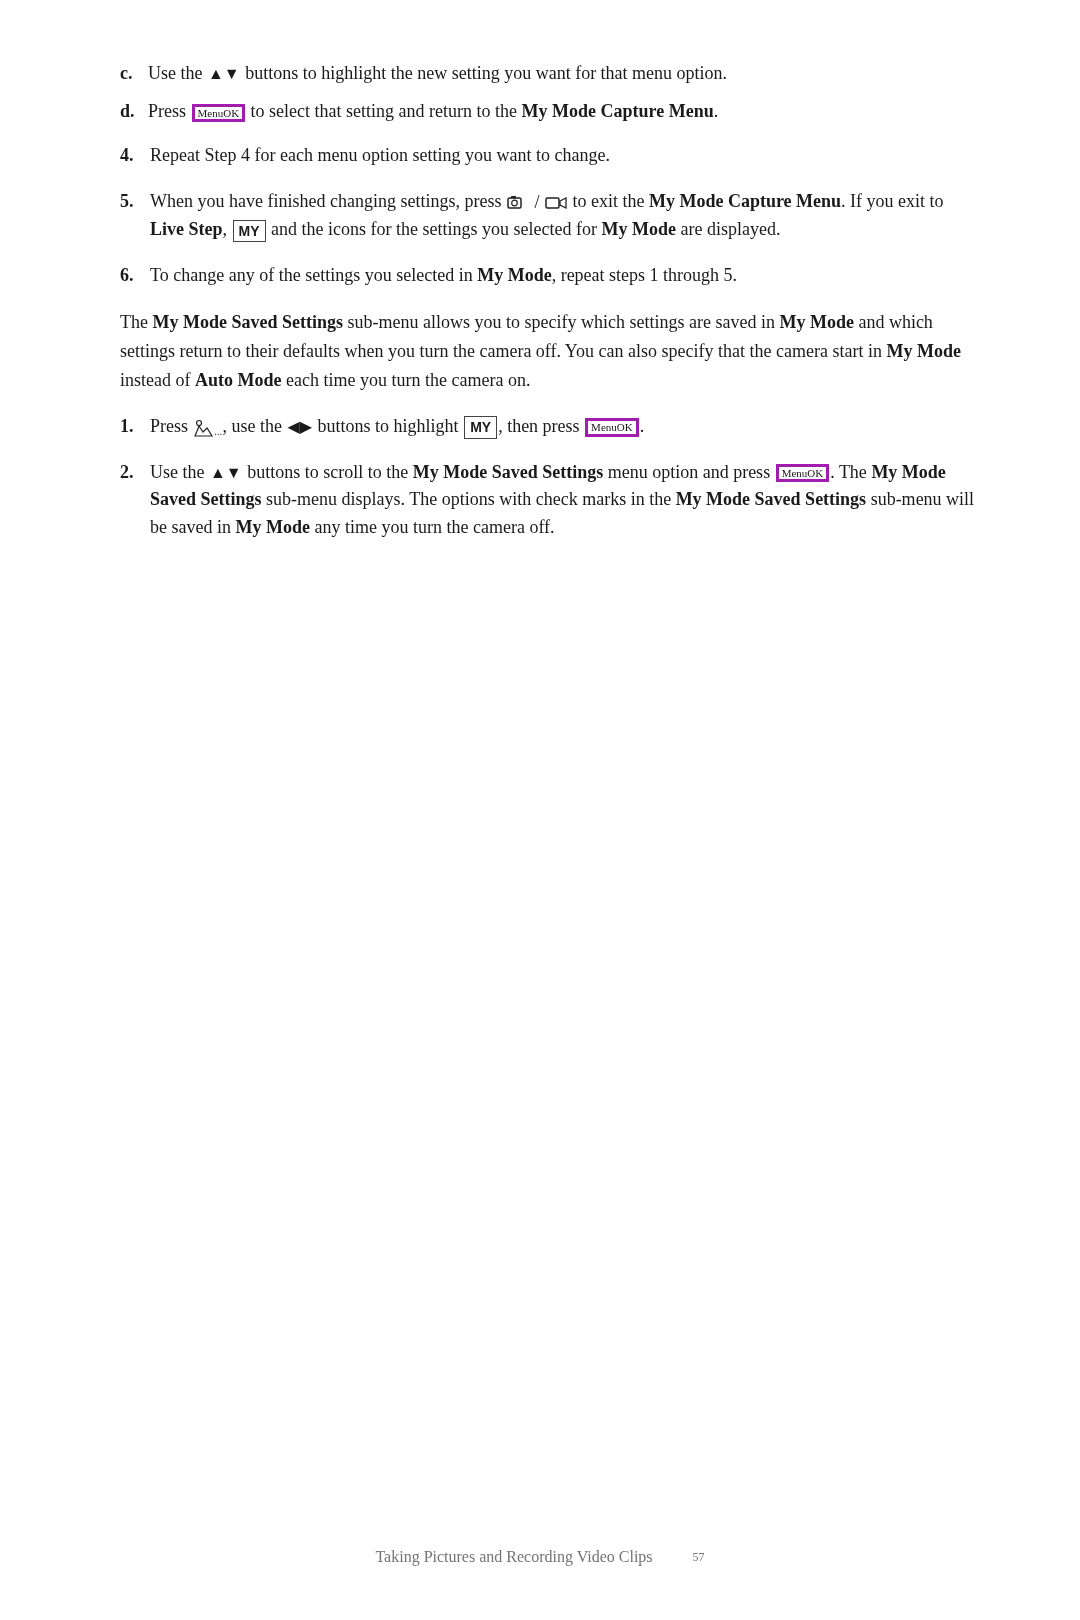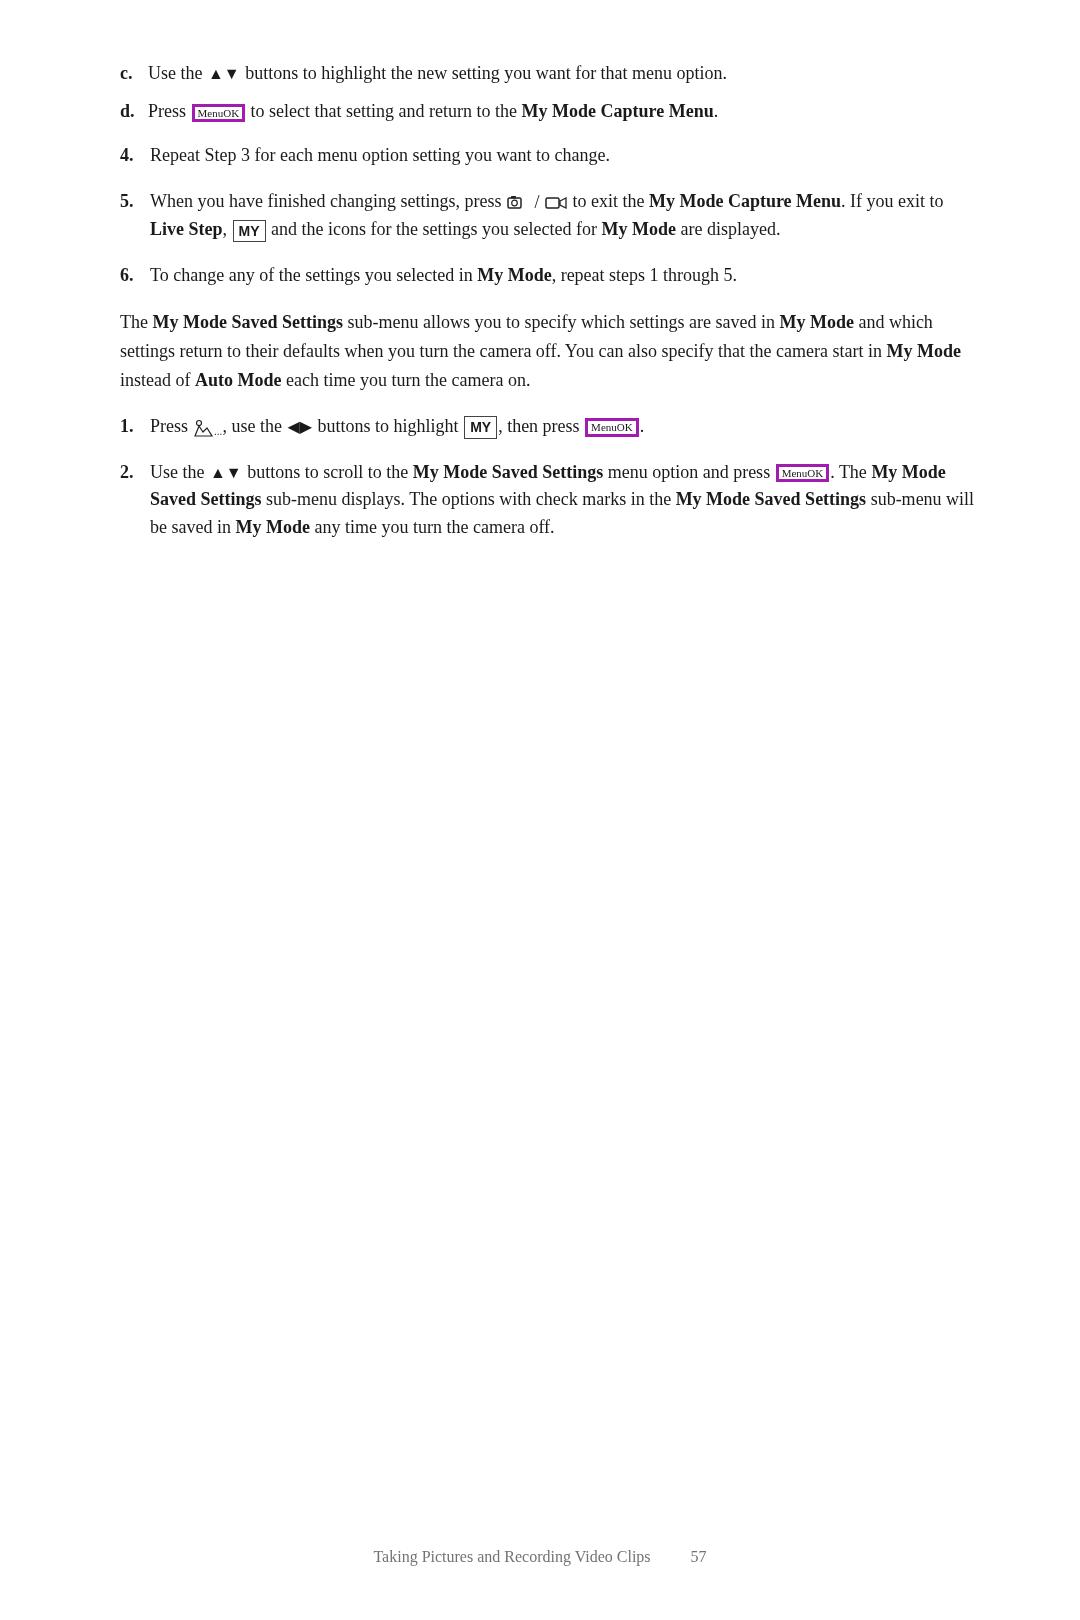--- a/index.html
+++ b/index.html
@@ -103,21 +103,21 @@
       align-items: center;
       font-size: 16px;
       color: #737373;
     }
 
     .footer-text {
       margin-right: 40px;
     }
 
     .footer-page {
-      font-size: 16px;
+      font-size: 12px;
     }
 
     .menu-ok-wrap {
       display: inline-block;
       border: 3px solid #a21caf;
       padding: 0 3px;
       font-size: 11px;
       text-align: center;
       vertical-align: middle;
       line-height: 1.1;
@@ -157,21 +157,21 @@
       </span>
     </div>
 
   </div>
 
   <div class="numbered-list" style="margin-top:16px;">
 
     <div class="numbered-item">
       <span class="numbered-label"><span class="bold">4.</span></span>
       <span class="step-content">
-        Repeat Step 3 for each menu option setting you want to change.
+        Repeat Step 4 for each menu option setting you want to change.
       </span>
     </div>
 
     <div class="numbered-item">
       <span class="numbered-label"><span class="bold">5.</span></span>
       <div class="step-content">
         <div>
           When you have finished changing settings, press
           
           <svg width="22" height="18" viewBox="0 0 22 18" style="vertical-align:middle; margin:0 1px;" xmlns="http://www.w3.org/2000/svg">

